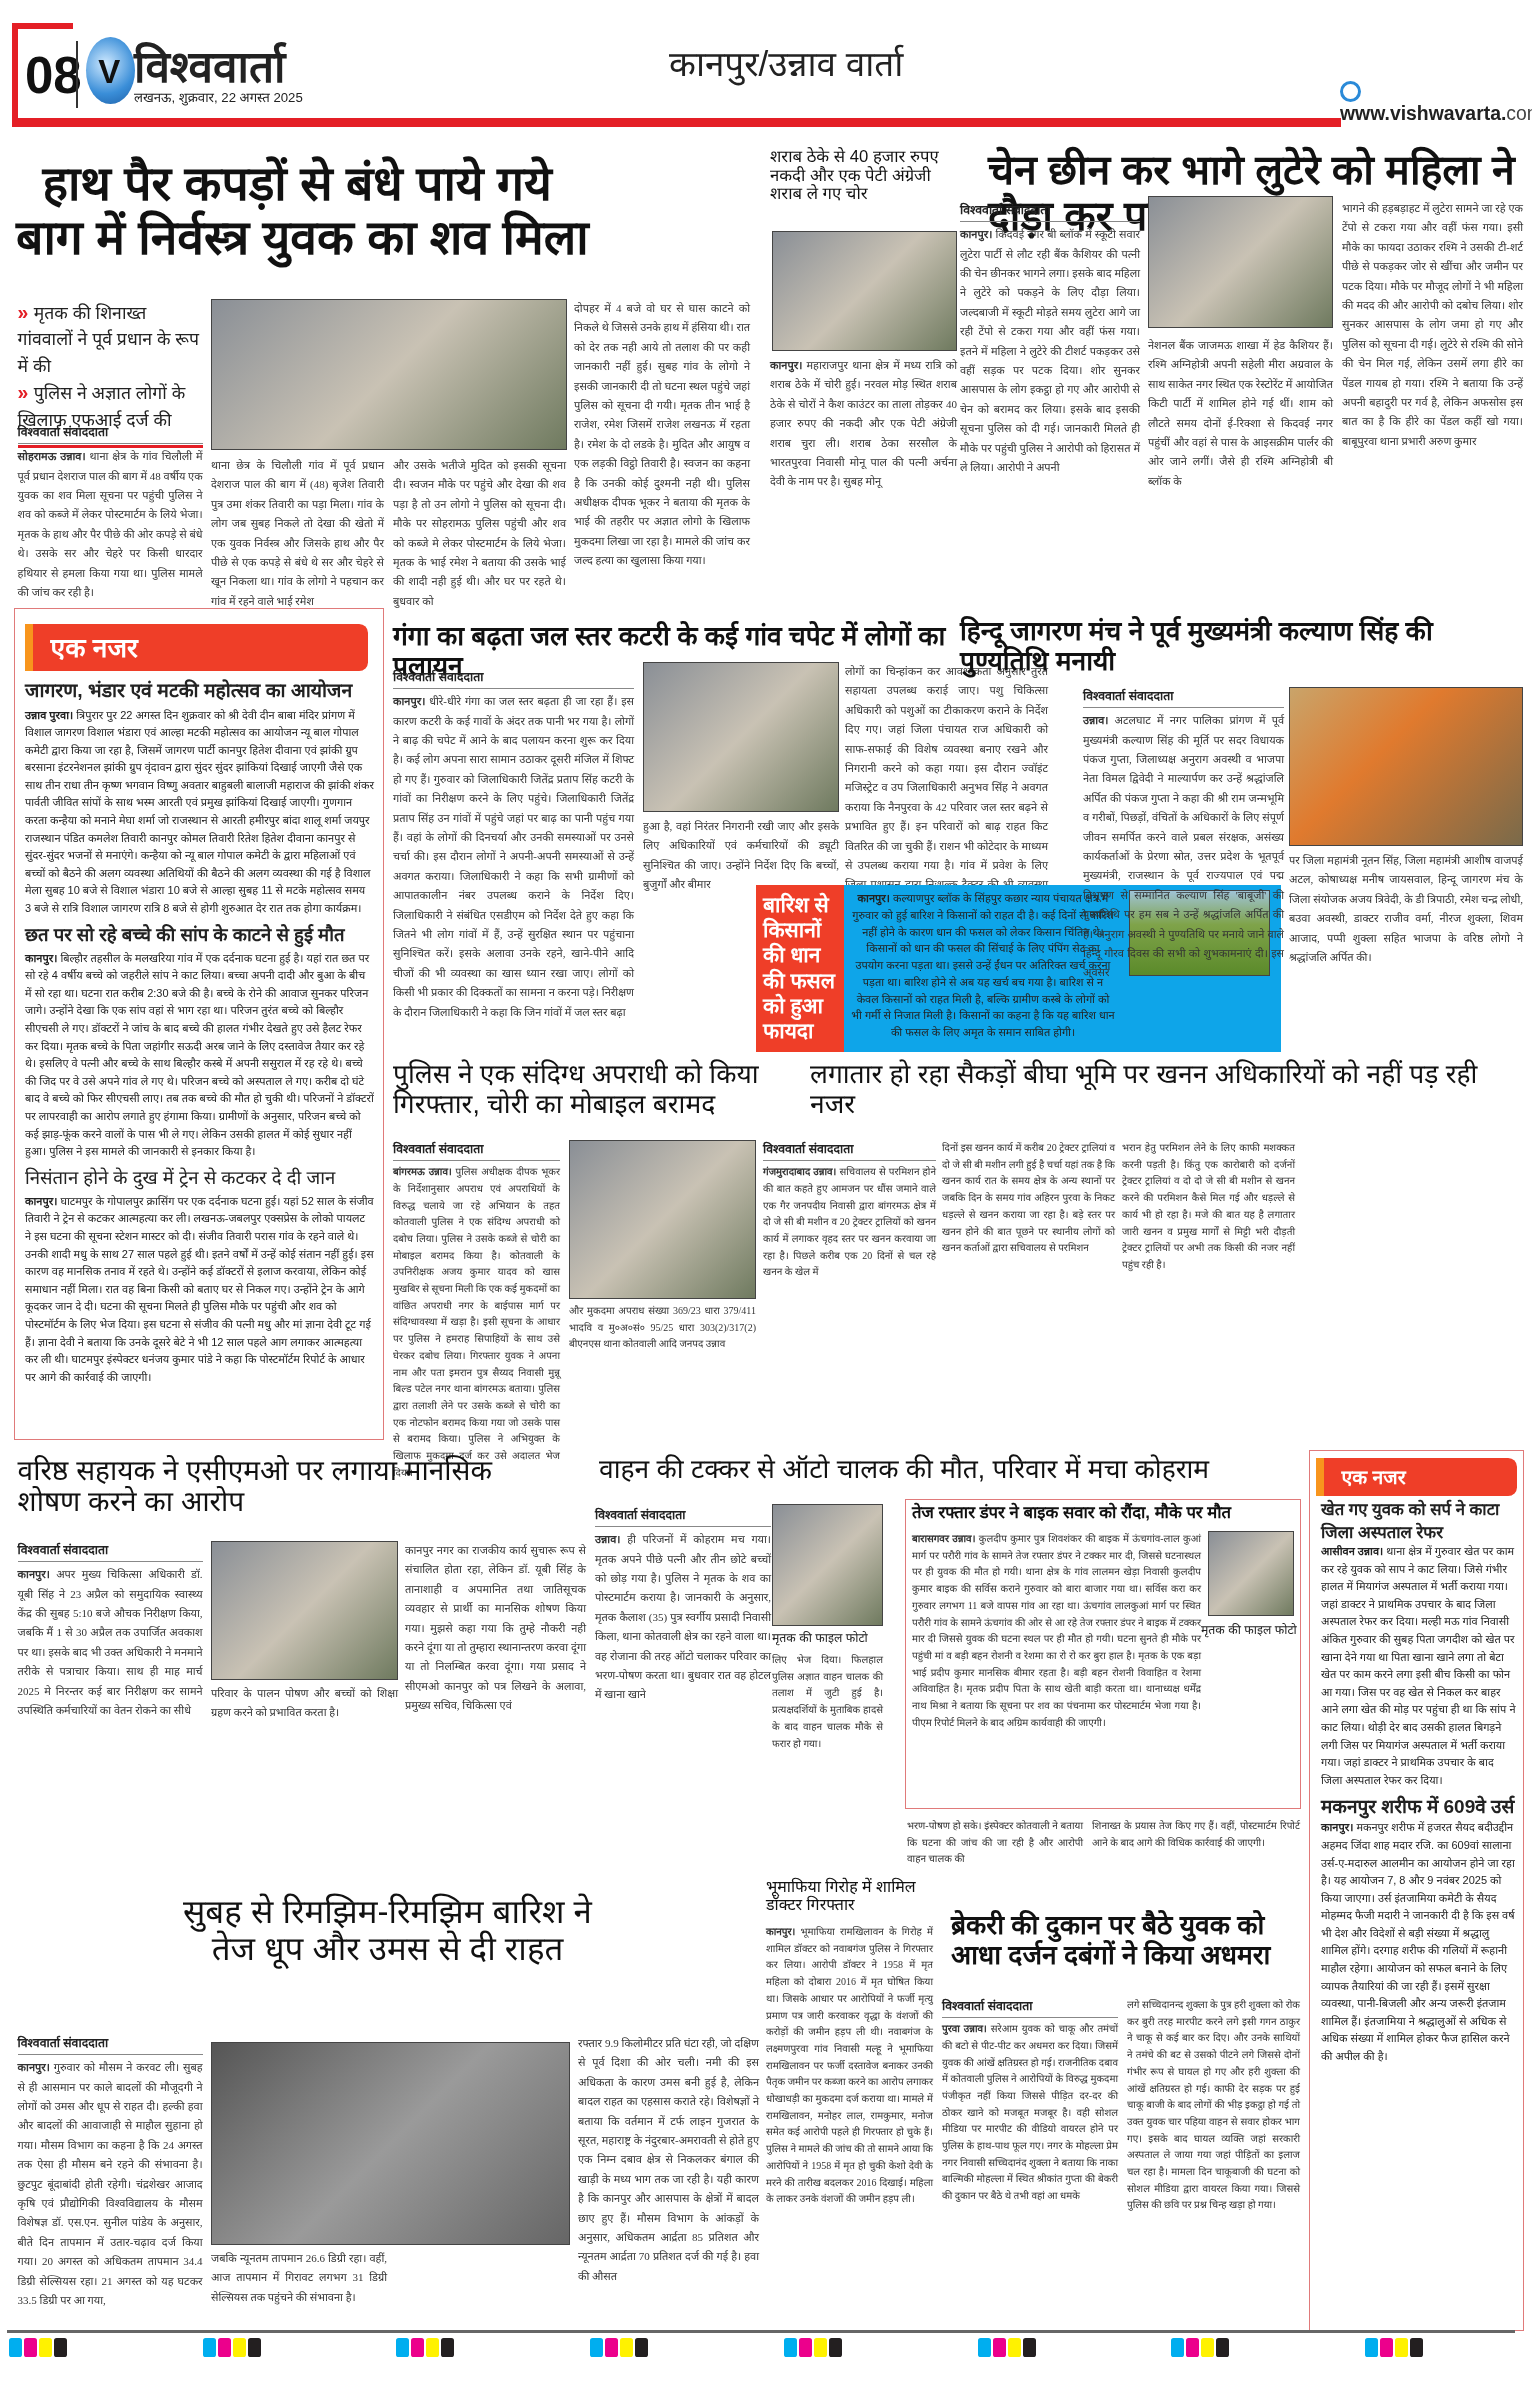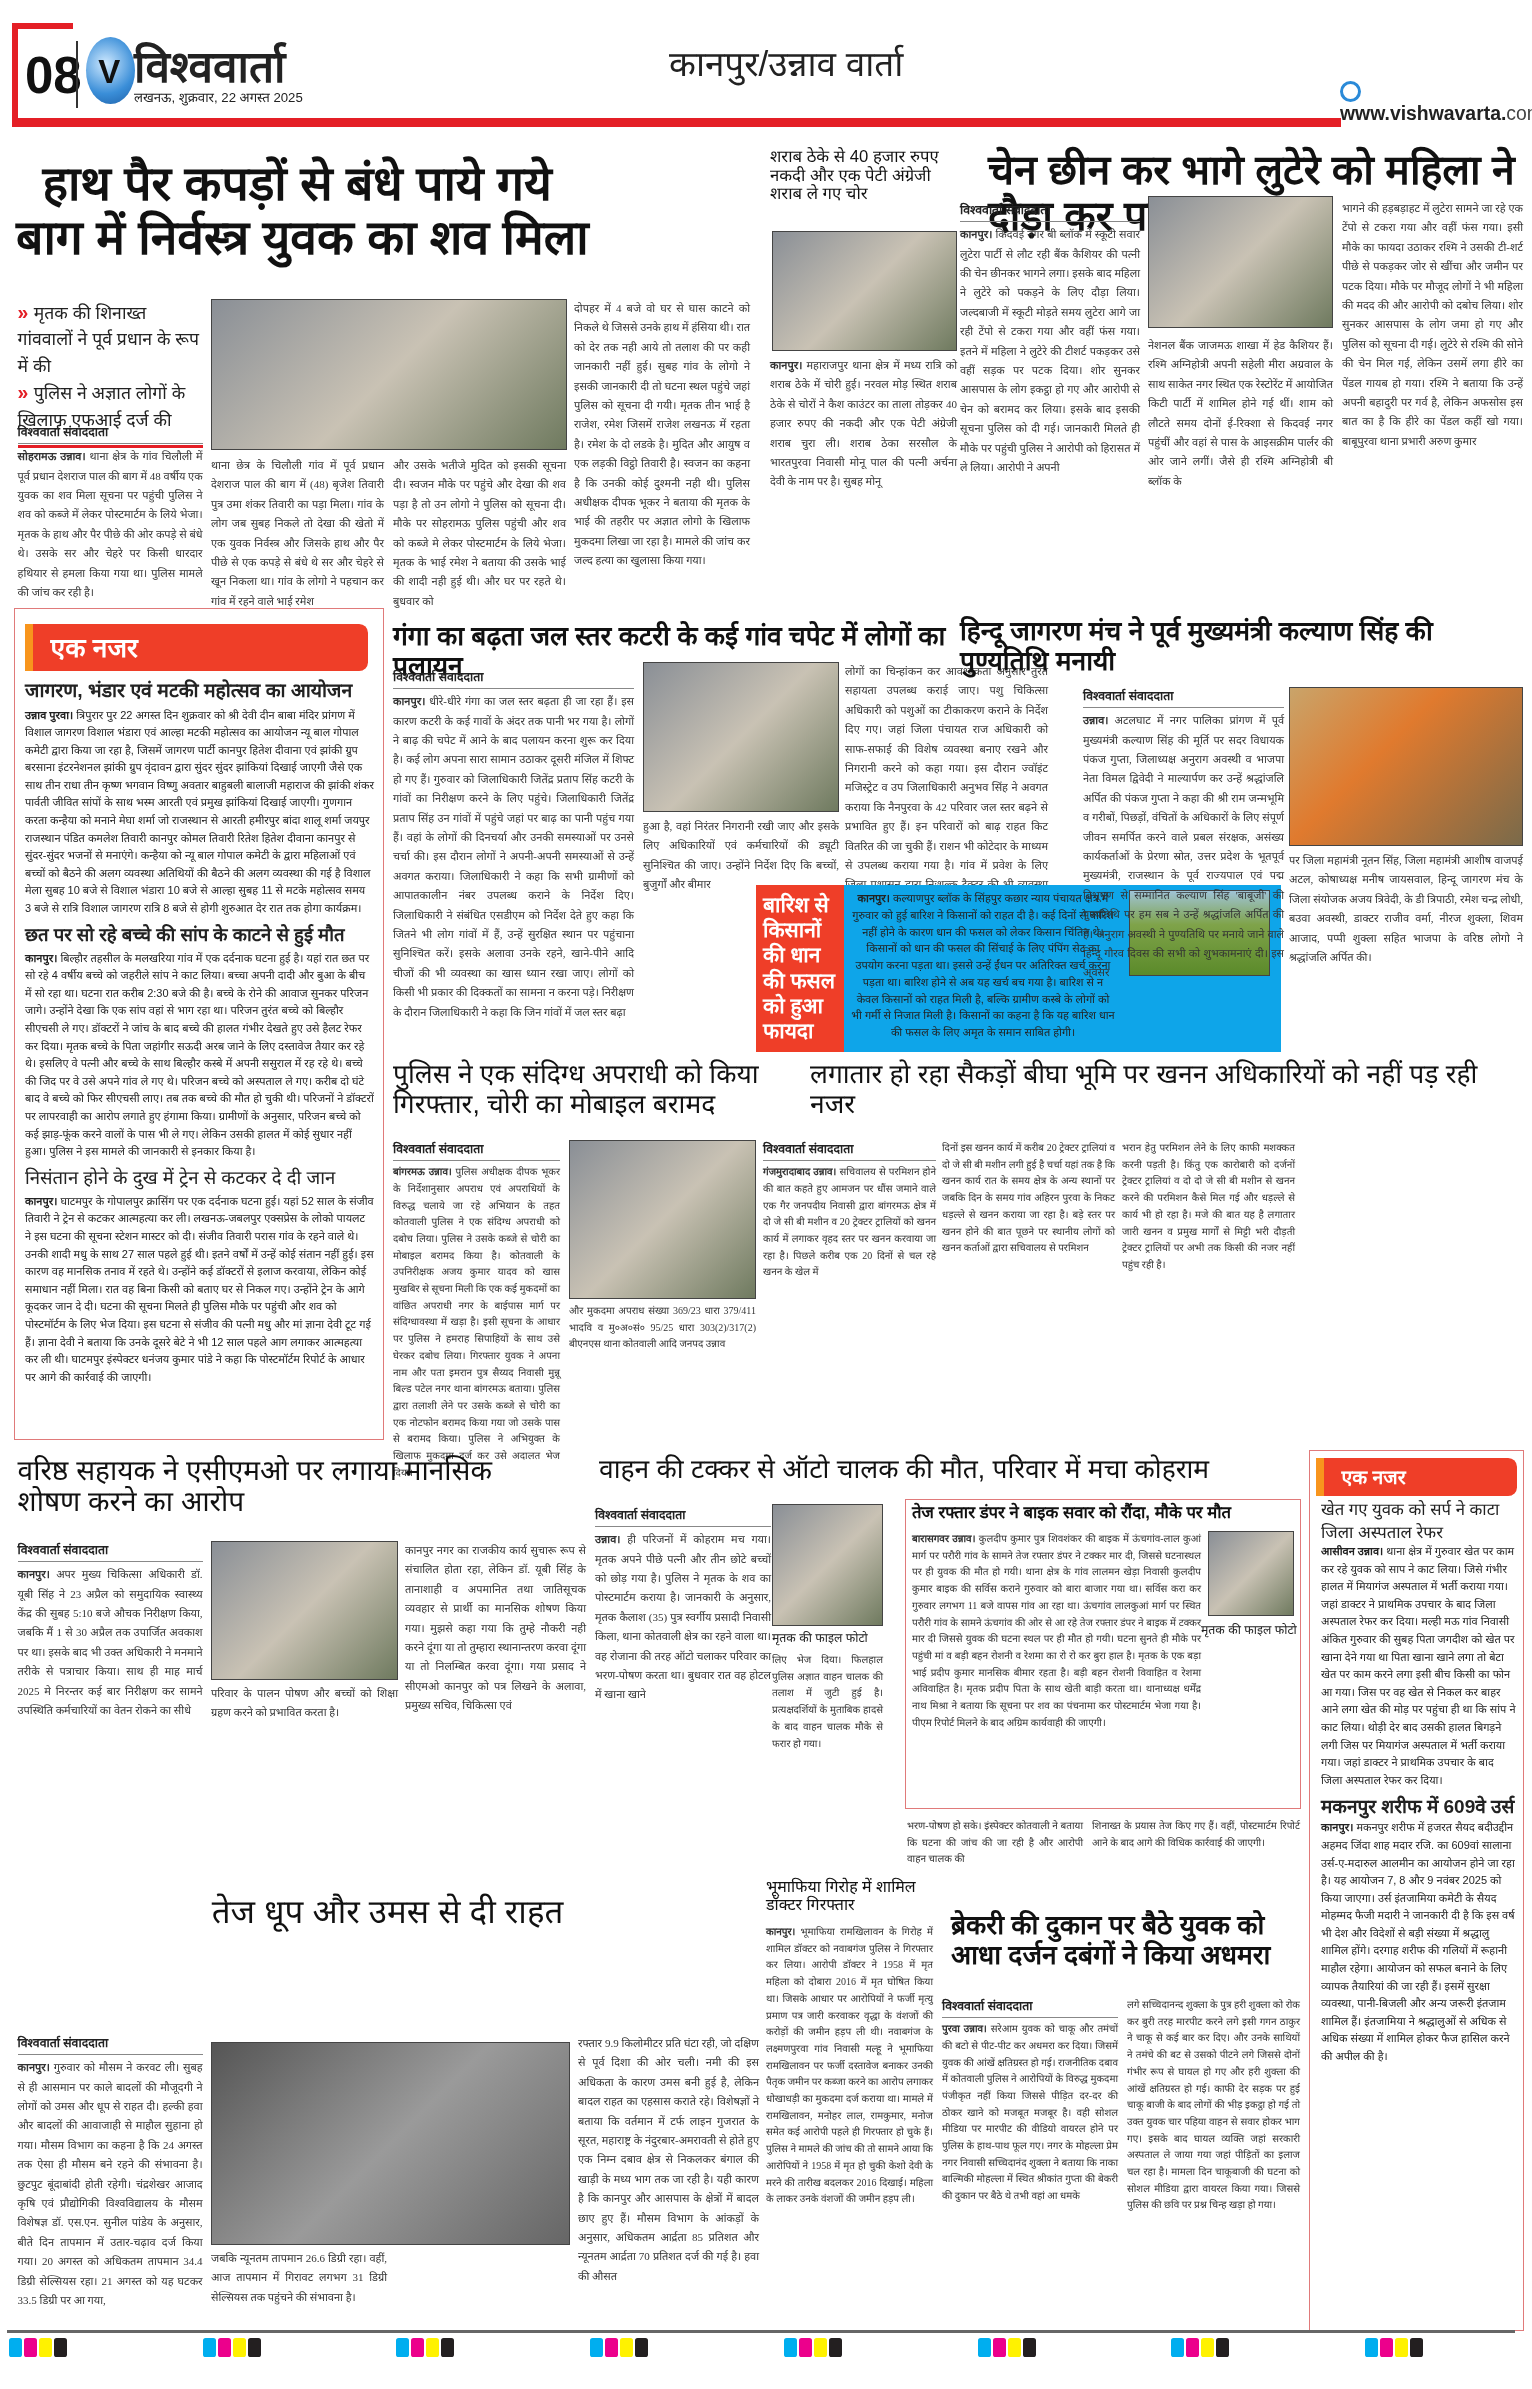--- a/index.html
+++ b/index.html
@@ -152,37 +152,38 @@
 <div class="abs h1" style="left:912px;top:1504px;width:388px;font-size:16.7px">तेज रफ्तार डंपर ने बाइक सवार को रौंदा, मौके पर मौत</div>
 <div class="img" style="left:1208px;top:1531px;width:86px;height:85px"></div>
 <div class="abs cap" style="left:1201px;top:1621px">मृतक की फाइल फोटो</div>
 <div class="abs body" style="left:912px;top:1531px;width:289px;font-size:10px;line-height:16.7px"><b>बारासगवर उन्नाव।</b> <span>कुलदीप कुमार पुत्र शिवशंकर की बाइक में ऊंचगांव-लाल कुआं मार्ग पर परौरी गांव के सामने तेज रफ्तार डंपर ने टक्कर मार दी, जिससे घटनास्थल पर ही युवक की मौत हो गयी। थाना क्षेत्र के गांव लालमन खेड़ा निवासी कुलदीप कुमार बाइक की सर्विस कराने गुरुवार को बारा बाजार गया था। सर्विस करा कर गुरुवार लगभग 11 बजे वापस गांव आ रहा था। ऊंचगांव लालकुआं मार्ग पर स्थित परौरी गांव के सामने ऊंचगांव की ओर से आ रहे तेज रफ्तार डंपर ने बाइक में टक्कर मार दी जिससे युवक की घटना स्थल पर ही मौत हो गयी। घटना सुनते ही मौके पर पहुंची मां व बड़ी बहन रोशनी व रेशमा का रो रो कर बुरा हाल है। मृतक के एक बड़ा भाई प्रदीप कुमार मानसिक बीमार रहता है। बड़ी बहन रोशनी विवाहित व रेशमा अविवाहित है। मृतक प्रदीप पिता के साथ खेती बाड़ी करता था। थानाध्यक्ष धर्मेंद्र नाथ मिश्रा ने बताया कि सूचना पर शव का पंचनामा कर पोस्टमार्टम भेजा गया है। पीएम रिपोर्ट मिलने के बाद अग्रिम कार्यवाही की जाएगी।</span></div>
 <div class="abs body" style="left:907px;top:1818px;width:176px;font-size:10px;line-height:16.7px">भरण-पोषण हो सके। इंस्पेक्टर कोतवाली ने बताया कि घटना की जांच की जा रही है और आरोपी वाहन चालक की</div>
 <div class="abs body" style="left:1092px;top:1818px;width:208px;font-size:10px;line-height:16.7px">शिनाख्त के प्रयास तेज किए गए हैं। वहीं, पोस्टमार्टम रिपोर्ट आने के बाद आगे की विधिक कार्रवाई की जाएगी।</div>
 
 <div class="ekbox" style="left:1309px;top:1450px;width:215px;height:881px"></div>
 <div class="ektag" style="left:1316px;top:1458px;width:201px;font-size:19.4px">एक नजर</div>
 <div class="abs" style="left:1321px;top:1497px;width:196px;font-family:'Liberation Sans',sans-serif">
-  <div style="font-size:16.7px;font-weight:normal">खेत गए युवक को सर्प ने काटा जिला अस्पताल रेफर</div>
+  <div style="font-size:16.7px;font-weight:bold">खेत गए युवक को सर्प ने काटा जिला अस्पताल रेफर</div>
   <div style="font-size:11px;line-height:17.6px"><b>आसीवन उन्नाव।</b> <span>थाना क्षेत्र में गुरुवार खेत पर काम कर रहे युवक को साप ने काट लिया। जिसे गंभीर हालत में मियागंज अस्पताल में भर्ती कराया गया। जहां डाक्टर ने प्राथमिक उपचार के बाद जिला अस्पताल रेफर कर दिया। मल्ही मऊ गांव निवासी अंकित गुरुवार की सुबह पिता जगदीश को खेत पर खाना देने गया था पिता खाना खाने लगा तो बेटा खेत पर काम करने लगा इसी बीच किसी का फोन आ गया। जिस पर वह खेत से निकल कर बाहर आने लगा खेत की मोड़ पर पहुंचा ही था कि सांप ने काट लिया। थोड़ी देर बाद उसकी हालत बिगड़ने लगी जिस पर मियागंज अस्पताल में भर्ती कराया गया। जहां डाक्टर ने प्राथमिक उपचार के बाद जिला अस्पताल रेफर कर दिया।</span></div>
   <div style="font-size:19px;font-weight:bold;margin-top:4px">मकनपुर शरीफ में 609वे उर्स</div>
   <div style="font-size:11px;line-height:17.6px"><b>कानपुर।</b> <span>मकनपुर शरीफ में हजरत सैयद बदीउद्दीन अहमद जिंदा शाह मदार रजि. का 609वां सालाना उर्स-ए-मदारुल आलमीन का आयोजन होने जा रहा है। यह आयोजन 7, 8 और 9 नवंबर 2025 को किया जाएगा। उर्स इंतजामिया कमेटी के सैयद मोहम्मद फैजी मदारी ने जानकारी दी है कि इस वर्ष भी देश और विदेशों से बड़ी संख्या में श्रद्धालु शामिल होंगे। दरगाह शरीफ की गलियों में रूहानी माहौल रहेगा। आयोजन को सफल बनाने के लिए व्यापक तैयारियां की जा रही हैं। इसमें सुरक्षा व्यवस्था, पानी-बिजली और अन्य जरूरी इंतजाम शामिल हैं। इंतजामिया ने श्रद्धालुओं से अधिक से अधिक संख्या में शामिल होकर फैज हासिल करने की अपील की है।</span></div>
 </div>
 
 <div class="abs h1" style="left:766px;top:1878px;width:159px;font-size:16px;font-weight:normal">भूमाफिया गिरोह में शामिल डॉक्टर गिरफ्तार</div>
 <div class="abs body" style="left:766px;top:1924px;width:167px;font-size:10px;line-height:16.7px"><b>कानपुर।</b> <span>भूमाफिया रामखिलावन के गिरोह में शामिल डॉक्टर को नवाबगंज पुलिस ने गिरफ्तार कर लिया। आरोपी डॉक्टर ने 1958 में मृत महिला को दोबारा 2016 में मृत घोषित किया था। जिसके आधार पर आरोपियों ने फर्जी मृत्यु प्रमाण पत्र जारी करवाकर वृद्धा के वंशजों की करोड़ों की जमीन हड़प ली थी। नवाबगंज के लक्ष्मणपुरवा गांव निवासी मल्हू ने भूमाफिया रामखिलावन पर फर्जी दस्तावेज बनाकर उनकी पैतृक जमीन पर कब्जा करने का आरोप लगाकर धोखाधड़ी का मुकदमा दर्ज कराया था। मामले में रामखिलावन, मनोहर लाल, रामकुमार, मनोज समेत कई आरोपी पहले ही गिरफ्तार हो चुके हैं। पुलिस ने मामले की जांच की तो सामने आया कि आरोपियों ने 1958 में मृत हो चुकी केशो देवी के मरने की तारीख बदलकर 2016 दिखाई। महिला के लाकर उनके वंशजों की जमीन हड़प ली।</span></div>
 
 <div class="abs h1" style="left:951px;top:1911px;width:352px;font-size:26.4px">ब्रेकरी की दुकान पर बैठे युवक को आधा दर्जन दबंगों ने किया अधमरा</div>
 <div class="abs" style="left:942px;top:1997px;width:176px">
   <div class="byline">विश्ववार्ता संवाददाता</div>
   <div class="body" style="font-size:10px;line-height:16.7px"><b>पुरवा उन्नाव।</b> <span>सरेआम युवक को चाकू और तमंचों की बटो से पीट-पीट कर अधमरा कर दिया। जिसमें युवक की आंखें क्षतिग्रस्त हो गई। राजनीतिक दबाव में कोतवाली पुलिस ने आरोपियों के विरुद्ध मुकदमा पंजीकृत नहीं किया जिससे पीड़ित दर-दर की ठोकर खाने को मजबूत मजबूर है। वही सोशल मीडिया पर मारपीट की वीडियो वायरल होने पर पुलिस के हाथ-पाथ फूल गए। नगर के मोहल्ला प्रेम नगर निवासी सच्चिदानंद शुक्ला ने बताया कि नाका बाल्मिकी मोहल्ला में स्थित श्रीकांत गुप्ता की बेकरी की दुकान पर बैठे थे तभी वहां आ धमके</span></div>
 </div>
 <div class="abs body" style="left:1127px;top:1997px;width:173px;font-size:10px;line-height:16.7px">लगे सच्चिदानन्द शुक्ला के पुत्र हरी शुक्ला को रोक कर बुरी तरह मारपीट करने लगे इसी गगन ठाकुर ने चाकू से कई बार कर दिए। और उनके साथियों ने तमंचे की बट से उसको पीटने लगे जिससे दोनों गंभीर रूप से घायल हो गए और हरी शुक्ला की आंखें क्षतिग्रस्त हो गई। काफी देर सड़क पर हुई चाकू बाजी के बाद लोगों की भीड़ इकट्ठा हो गई तो उक्त युवक चार पहिया वाहन से सवार होकर भाग गए। इसके बाद घायल व्यक्ति जहां सरकारी अस्पताल ले जाया गया जहां पीड़ितों का इलाज चल रहा है। मामला दिन चाकूबाजी की घटना को सोशल मीडिया द्वारा वायरल किया गया। जिससे पुलिस की छवि पर प्रश्न चिन्ह खड़ा हो गया।</div>
 
 <div class="abs h1" style="left:35px;top:1894px;width:705px;font-size:33px;font-weight:normal;text-align:center">
+  <div>सुबह से रिमझिम-रिमझिम बारिश ने</div>
   <div>तेज धूप और उमस से दी राहत</div>
 </div>
 <div class="abs" style="left:17.6px;top:2034px;width:185px">
   <div class="byline">विश्ववार्ता संवाददाता</div>
   <div class="body"><b>कानपुर।</b> <span>गुरुवार को मौसम ने करवट ली। सुबह से ही आसमान पर काले बादलों की मौजूदगी ने लोगों को उमस और धूप से राहत दी। हल्की हवा और बादलों की आवाजाही से माहौल सुहाना हो गया। मौसम विभाग का कहना है कि 24 अगस्त तक ऐसा ही मौसम बने रहने की संभावना है। छुटपुट बूंदाबांदी होती रहेगी। चंद्रशेखर आजाद कृषि एवं प्रौद्योगिकी विश्वविद्यालय के मौसम विशेषज्ञ डॉ. एस.एन. सुनील पांडेय के अनुसार, बीते दिन तापमान में उतार-चढ़ाव दर्ज किया गया। 20 अगस्त को अधिकतम तापमान 34.4 डिग्री सेल्सियस रहा। 21 अगस्त को यह घटकर 33.5 डिग्री पर आ गया,</span></div>
 </div>
 <div class="img" style="left:211px;top:2042px;width:359px;height:203px;background:linear-gradient(135deg,#555,#9a9a9a 50%,#666)"></div>
 <div class="abs body" style="left:211px;top:2249px;width:176px">जबकि न्यूनतम तापमान 26.6 डिग्री रहा। वहीं, आज तापमान में गिरावट लगभग 31 डिग्री सेल्सियस तक पहुंचने की संभावना है।</div>
 <div class="abs body" style="left:578px;top:2034px;width:181px">रफ्तार 9.9 किलोमीटर प्रति घंटा रही, जो दक्षिण से पूर्व दिशा की ओर चली। नमी की इस अधिकता के कारण उमस बनी हुई है, लेकिन बादल राहत का एहसास कराते रहे। विशेषज्ञों ने बताया कि वर्तमान में टर्फ लाइन गुजरात के सूरत, महाराष्ट्र के नंदुरबार-अमरावती से होते हुए एक निम्न दबाव क्षेत्र से निकलकर बंगाल की खाड़ी के मध्य भाग तक जा रही है। यही कारण है कि कानपुर और आसपास के क्षेत्रों में बादल छाए हुए हैं। मौसम विभाग के आंकड़ों के अनुसार, अधिकतम आर्द्रता 85 प्रतिशत और न्यूनतम आर्द्रता 70 प्रतिशत दर्ज की गई है। हवा की औसत</div>
 

